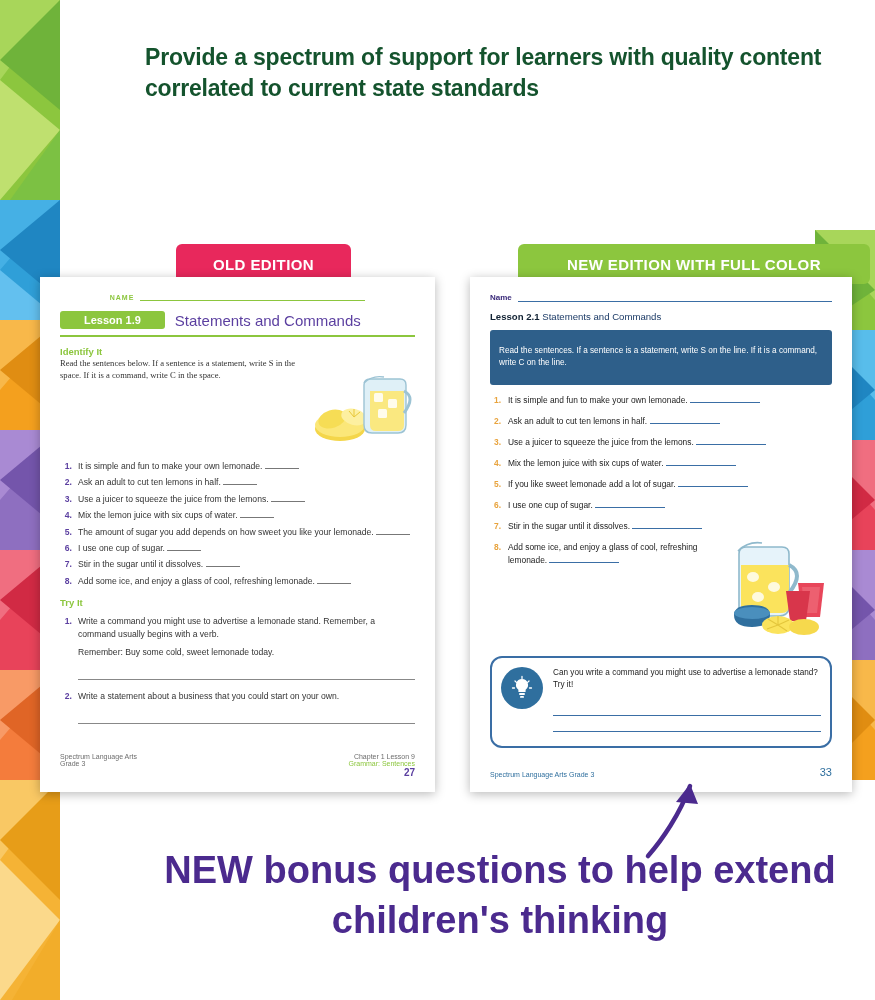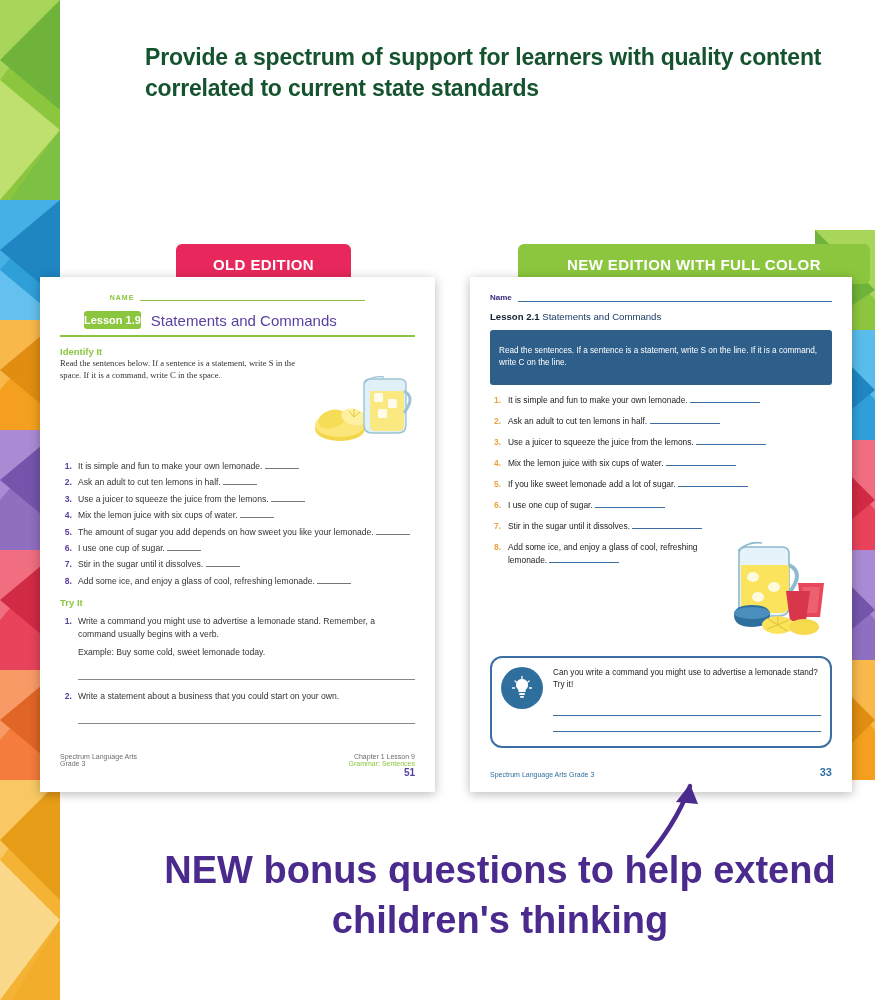--- a/index.html
+++ b/index.html
@@ -41,21 +41,21 @@
   .sheet.new{left:470px;top:277px;width:382px;height:515px;}
 
   .page-inner{position:absolute;inset:0;padding:14px 20px;box-sizing:border-box;}
 
   
   .name-row{display:flex;align-items:flex-end;gap:6px;font-size:7px;color:#8cc63e;
     font-weight:bold;letter-spacing:1px;justify-content:center;}
   .name-line{flex:0 0 225px;border-bottom:1px solid #8cc63e;height:9px;}
   .lesson-bar{display:flex;align-items:center;gap:10px;margin-top:10px;}
   .lesson-tag{background:#8cc63e;color:#fff;font-size:11px;font-weight:bold;
-    padding:3px 0;border-radius:3px;margin-left:24px;}
+    padding:3px 24px;border-radius:3px;}
   .lesson-title{font-size:15px;color:#5b3fa0;}
   .rule{border-bottom:2px solid #8cc63e;margin-top:6px;}
   .sec-head{color:#8cc63e;font-weight:bold;font-size:9.5px;margin-top:9px;}
   .body-txt{font-size:8.6px;color:#333;line-height:1.45;}
   .olist{margin:7px 0 0 0;padding:0;list-style:none;}
   .olist li{display:flex;gap:6px;font-size:8.6px;color:#333;line-height:1.5;
     margin-bottom:3.5px;}
   .olist .num{color:#5b3fa0;font-weight:bold;min-width:12px;text-align:right;}
   .blank{display:inline-block;border-bottom:1px solid #777;width:34px;}
   .wlines{margin-top:7px;}
@@ -83,21 +83,21 @@
     border:2px solid #3a6ea5;border-radius:12px;display:flex;gap:10px;
     padding:9px;box-sizing:border-box;}
   .bulb{flex:0 0 42px;height:42px;border-radius:50%;background:#2f6f9e;
     display:flex;align-items:center;justify-content:center;}
   .bonus-txt{flex:1;font-size:8.2px;color:#222;line-height:1.5;}
   .bonus-lines{margin-top:8px;}
   .bonus-lines .bl{border-bottom:1px solid #3a6ea5;height:15px;}
   .n-footer{position:absolute;left:20px;right:20px;bottom:14px;
     display:flex;justify-content:space-between;align-items:flex-end;}
   .n-footer .lbl{font-size:7px;color:#2f6f9e;}
-  .n-footer .pg{font-size:11px;font-weight:bold;color:#2f6f9e;}
+  .n-footer .pg{font-size:11px;font-weight:normal;color:#2f6f9e;}
 
   
   .caption{
     position:absolute;left:150px;top:845px;width:700px;text-align:center;
     font-size:38px;line-height:1.32;font-weight:bold;color:#4b2a8e;
   }
   .arrow{position:absolute;left:628px;top:780px;}
 </style>
 </head>
 <body>
@@ -235,21 +235,21 @@
     </ul>
 
     <div class="sec-head">Try It</div>
 
     <ul class="olist">
       <li>
           <span class="num">1.</span>
           <span>Write a command you might use to advertise a lemonade stand. Remember, a command usually begins with a verb.</span>
         </li>
     </ul>
-    <div class="body-txt" style="margin:6px 0 0 18px;">Example: Buy some cold, sweet lemonade today.</div>
+    <div class="body-txt" style="margin:6px 0 0 18px;">Remember: Buy some cold, sweet lemonade today.</div>
     <div class="wlines" style="margin-left:18px;">
       <div class="wline"></div>
     </div>
     <ul class="olist" style="margin-top:10px;">
       <li>
           <span class="num">2.</span>
           <span>Write a statement about a business that you could start on your own.</span>
         </li>
     </ul>
     <div class="wlines" style="margin-left:18px;">
@@ -257,21 +257,21 @@
     </div>
 
     <div class="footer">
       <div>
         <div>Spectrum Language Arts</div>
         <div>Grade 3</div>
       </div>
       <div class="r">
         <div>Chapter 1 Lesson 9</div>
         <div class="green">Grammar: Sentences</div>
-        <div class="purple">51</div>
+        <div class="purple">27</div>
       </div>
     </div>
   </div>
 </div>
 
 <div class="sheet new">
   <div class="page-inner">
 
     <div class="n-name">
       <span>Name</span>

